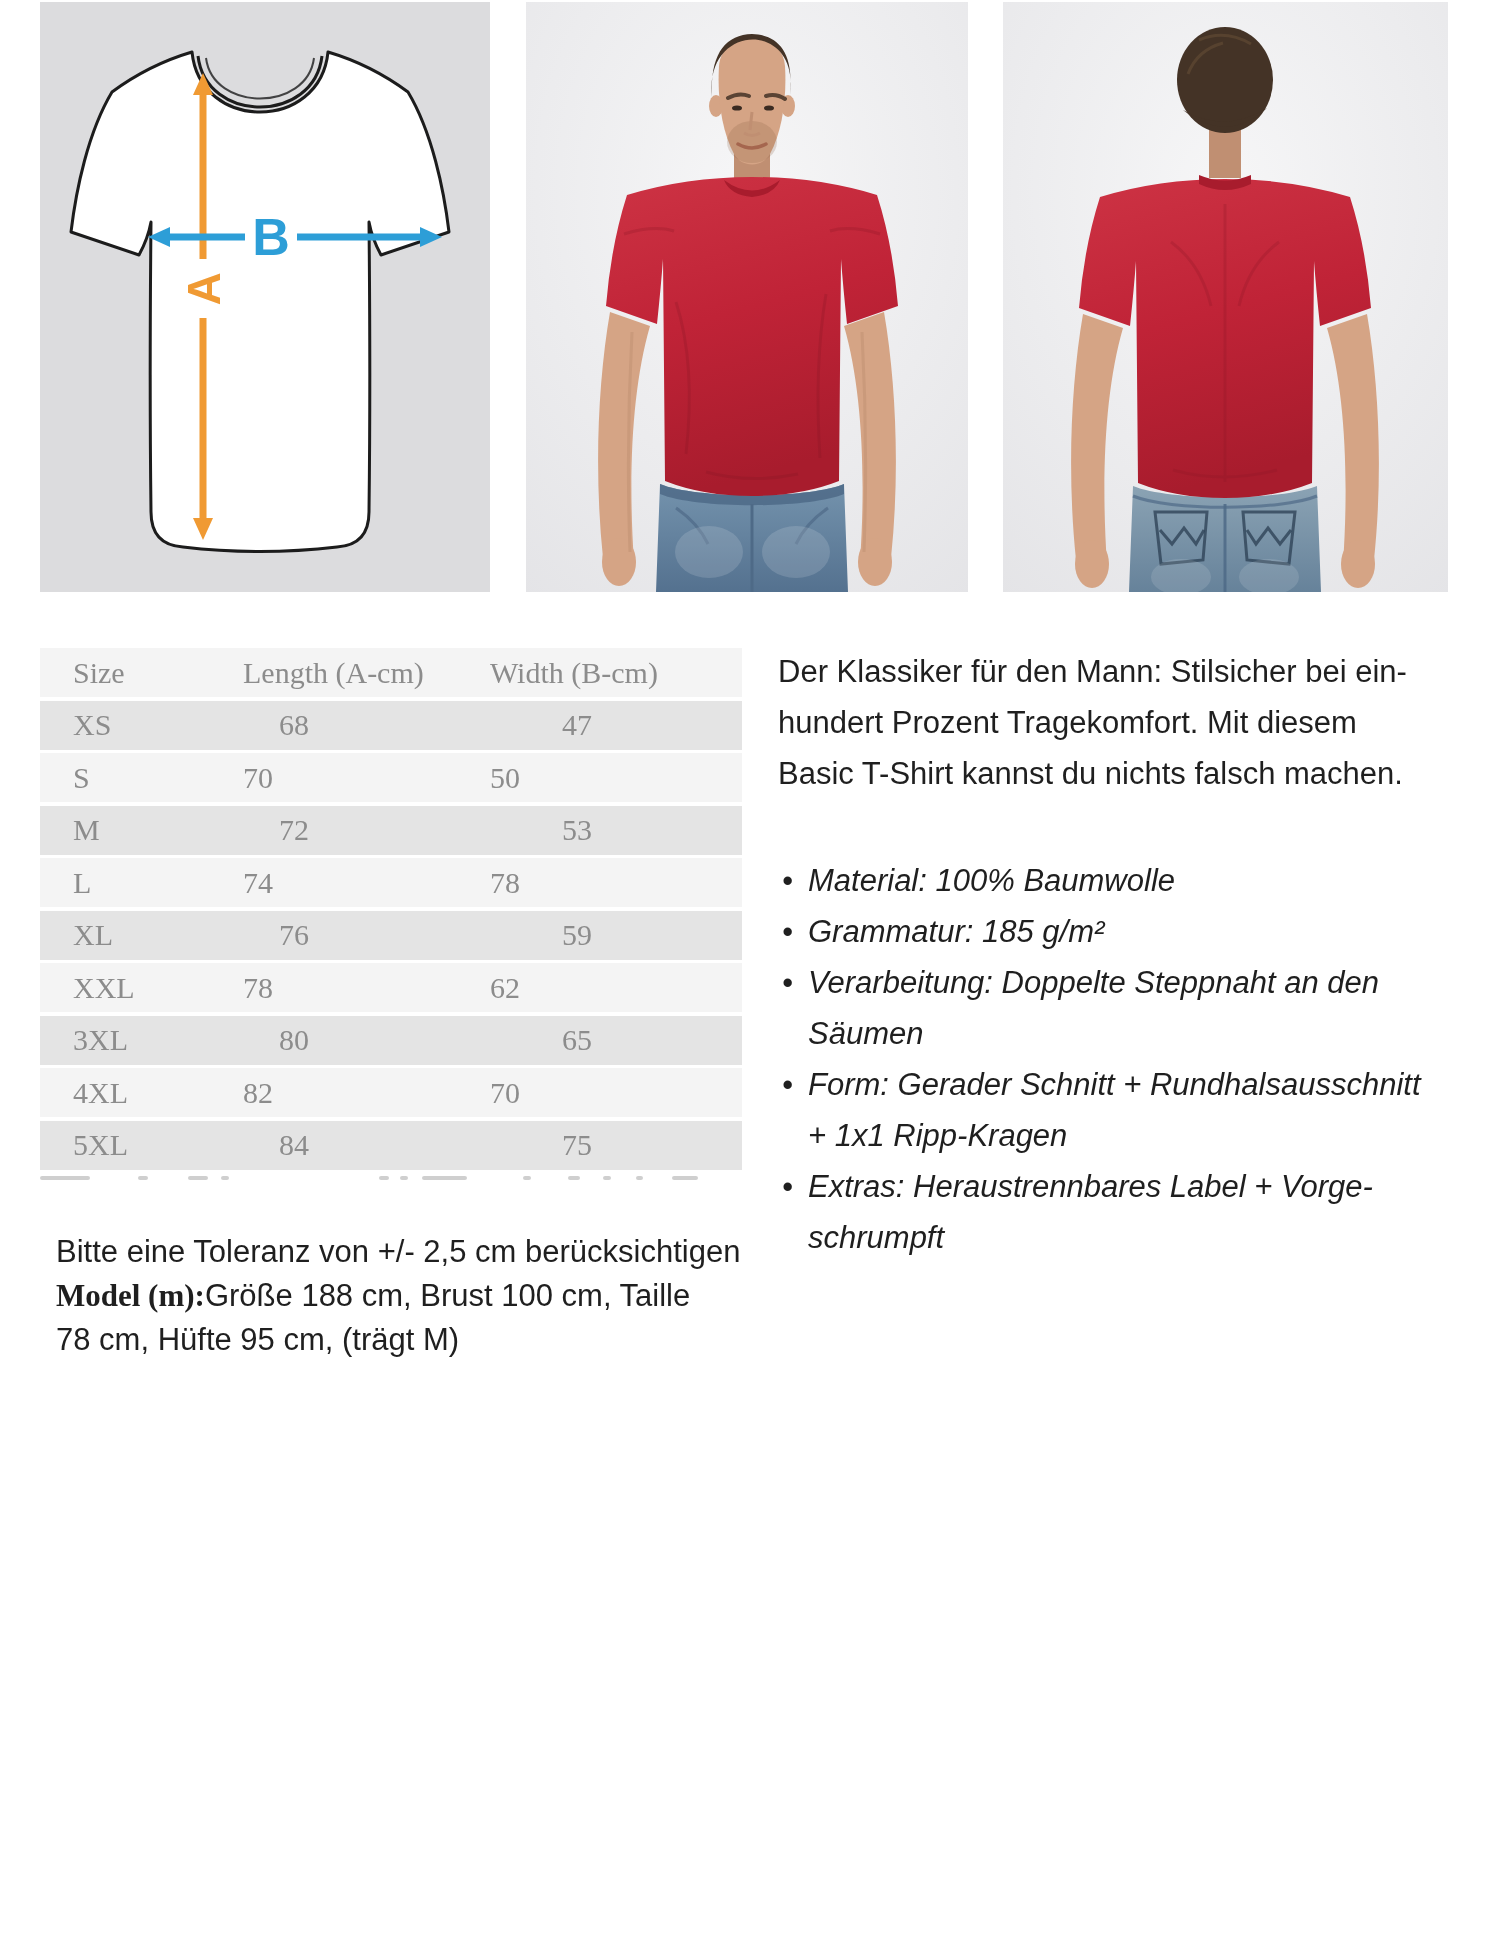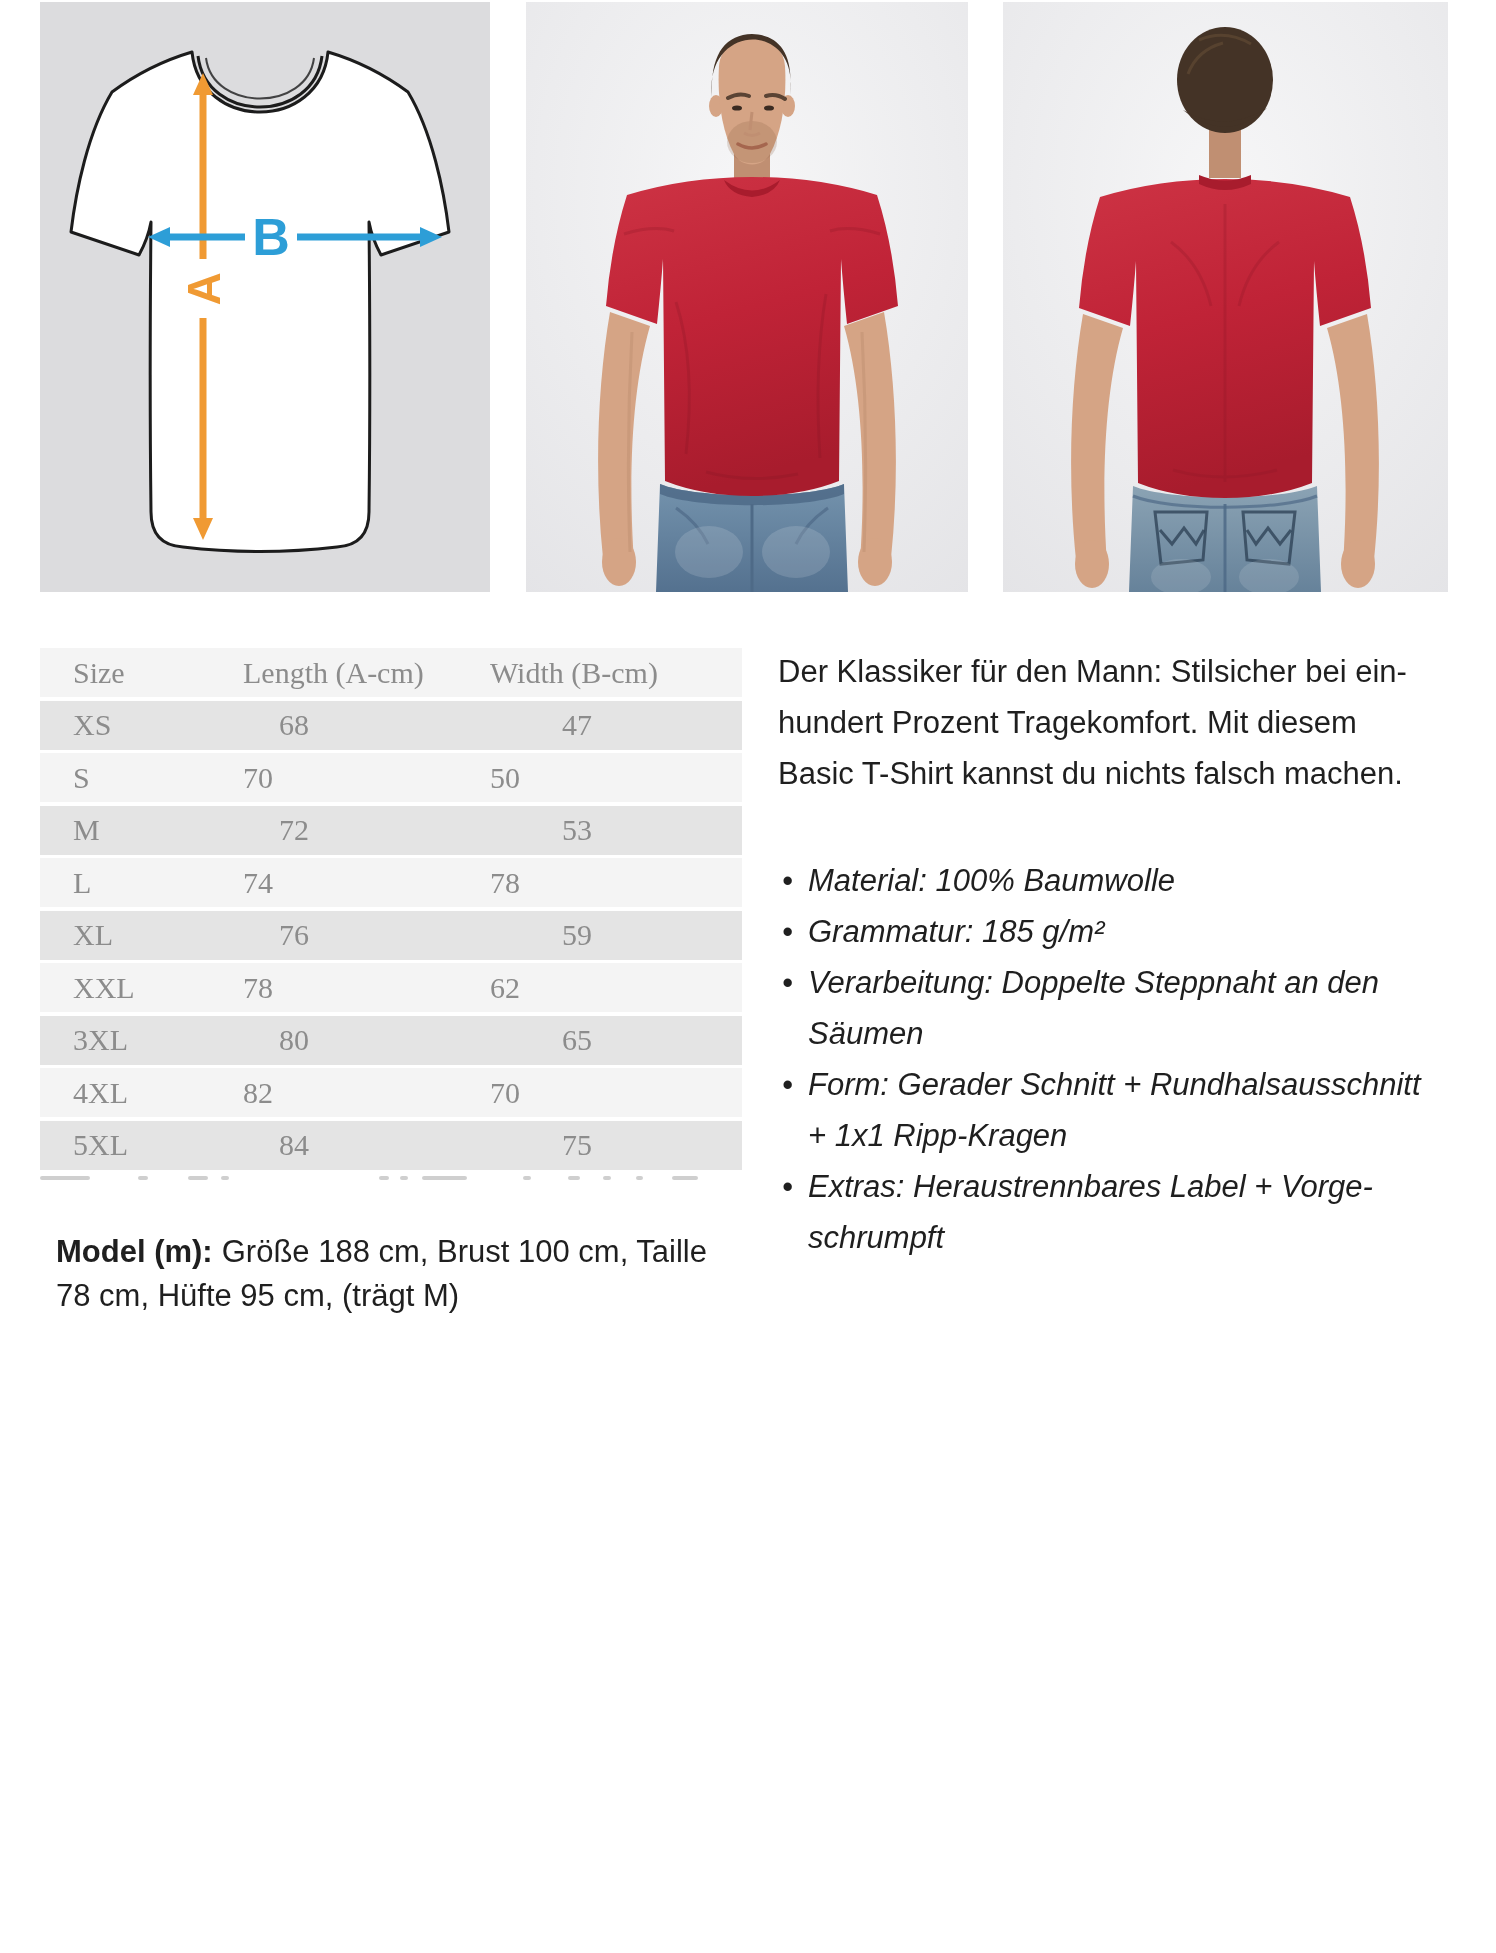--- a/index.html
+++ b/index.html
@@ -29,21 +29,21 @@
   .description{position:absolute;left:778px;top:646px;width:700px;font-size:31px;
                line-height:51px;color:var(--body_text);}
   .description p{margin:0;white-space:pre-line;}
   .description ul{list-style:none;margin:56px 0 0;padding:0;}
   .description li{position:relative;padding-left:30px;white-space:pre-line;font-style:italic;}
   .description li::before{content:"\2022";position:absolute;left:4px;top:0;}
 
   
   .notes{position:absolute;left:56px;top:1230px;width:720px;font-size:31px;
          line-height:44px;color:var(--body_text);}
-  .notes .model b{margin-right:9px;}
+  .notes .model b{font-family:Liberation Serif, serif;}
   .notes .model span{white-space:pre-line;}
 </style>
 </head>
 <body>
 
 <div class="page">
 
   <div class="panel" id="panel-schematic">
     <svg viewBox="0 0 450 590">
       <g>
@@ -260,19 +260,20 @@
       <li>Verarbeitung: Doppelte Steppnaht an den
 Säumen</li>
       <li>Form: Gerader Schnitt + Rundhalsausschnitt
 + 1x1 Ripp-Kragen</li>
       <li>Extras: Heraustrennbares Label + Vorge-
 schrumpft</li>
     </ul>
   </div>
 
   <div class="notes">
+    <div>Bitte eine Toleranz von +/- 2,5 cm berücksichtigen</div>
     <div class="model">
       <b>Model (m):</b><span>Größe 188 cm, Brust 100 cm, Taille
 78 cm, Hüfte 95 cm, (trägt M)</span>
     </div>
   </div>
 
 </div>
 
 </body></html>

